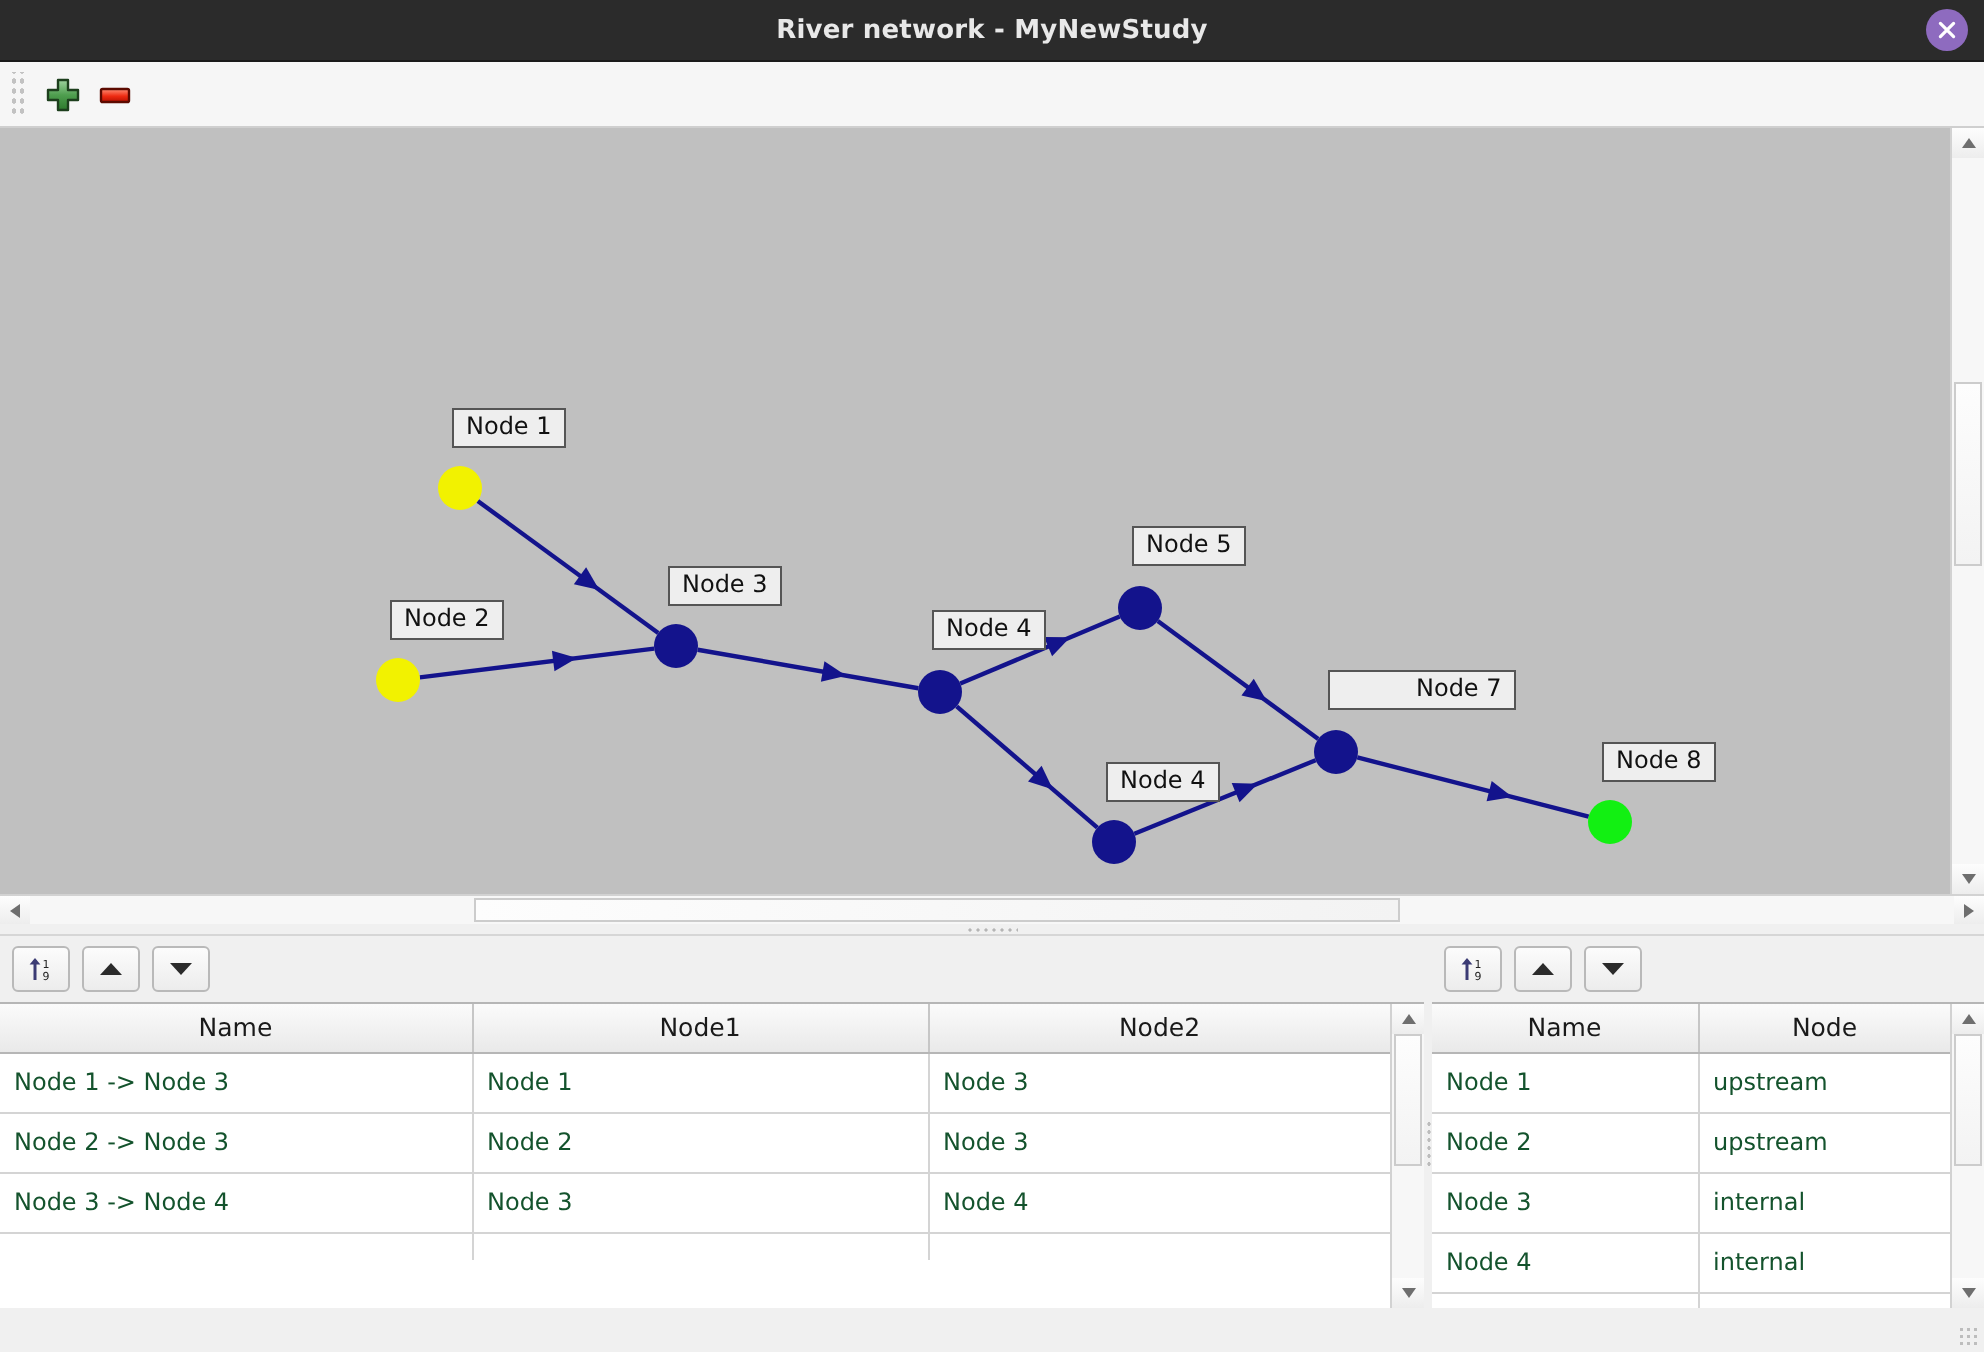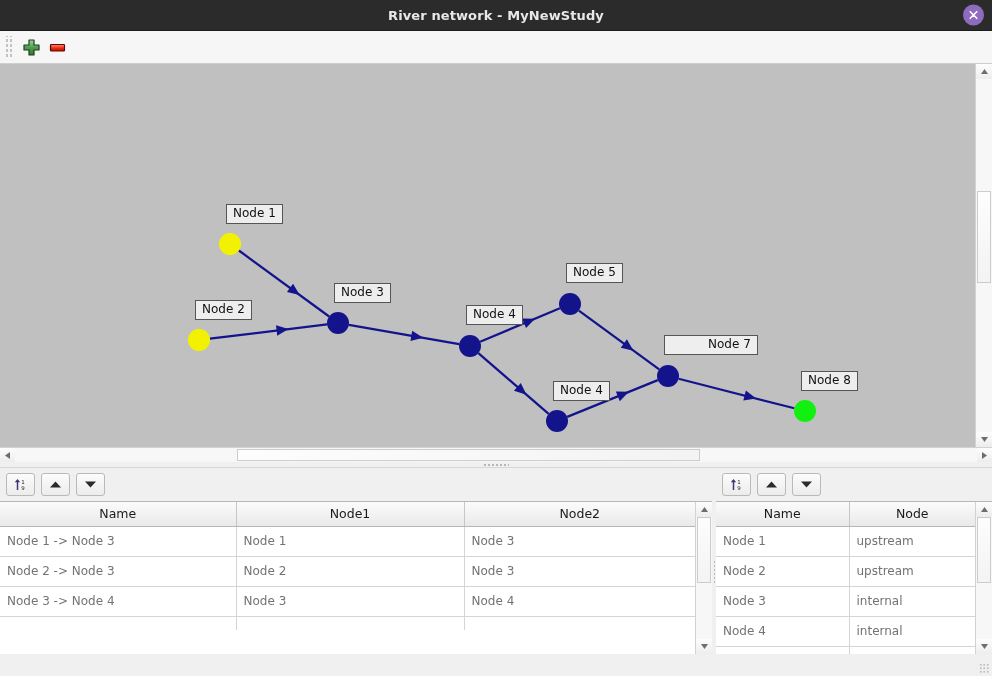--- a/index.html
+++ b/index.html
@@ -194,21 +194,21 @@
     text-align: center;
     font-size: 12.5px;
     margin-top: 34px;
   }
   table.grid th:last-child { border-right: none; }
   table.grid td {
     height: 30px;
     border-right: 1px solid #d4d4d4;
     border-bottom: 1px solid #d4d4d4;
     padding: 0 7px;
-    color: #737373;
+    color: #14532d;
     background: #ffffff;
     white-space: nowrap;
     overflow: hidden;
     text-overflow: ellipsis;
   }
   table.grid td:last-child { border-right: none; }
   table.grid tr.filler td { height: 14px; border-bottom: none; }
 
   .panel-bottom-pad { flex: 0 0 22px; background: #f0f0f0; }
   .resize-grip {

